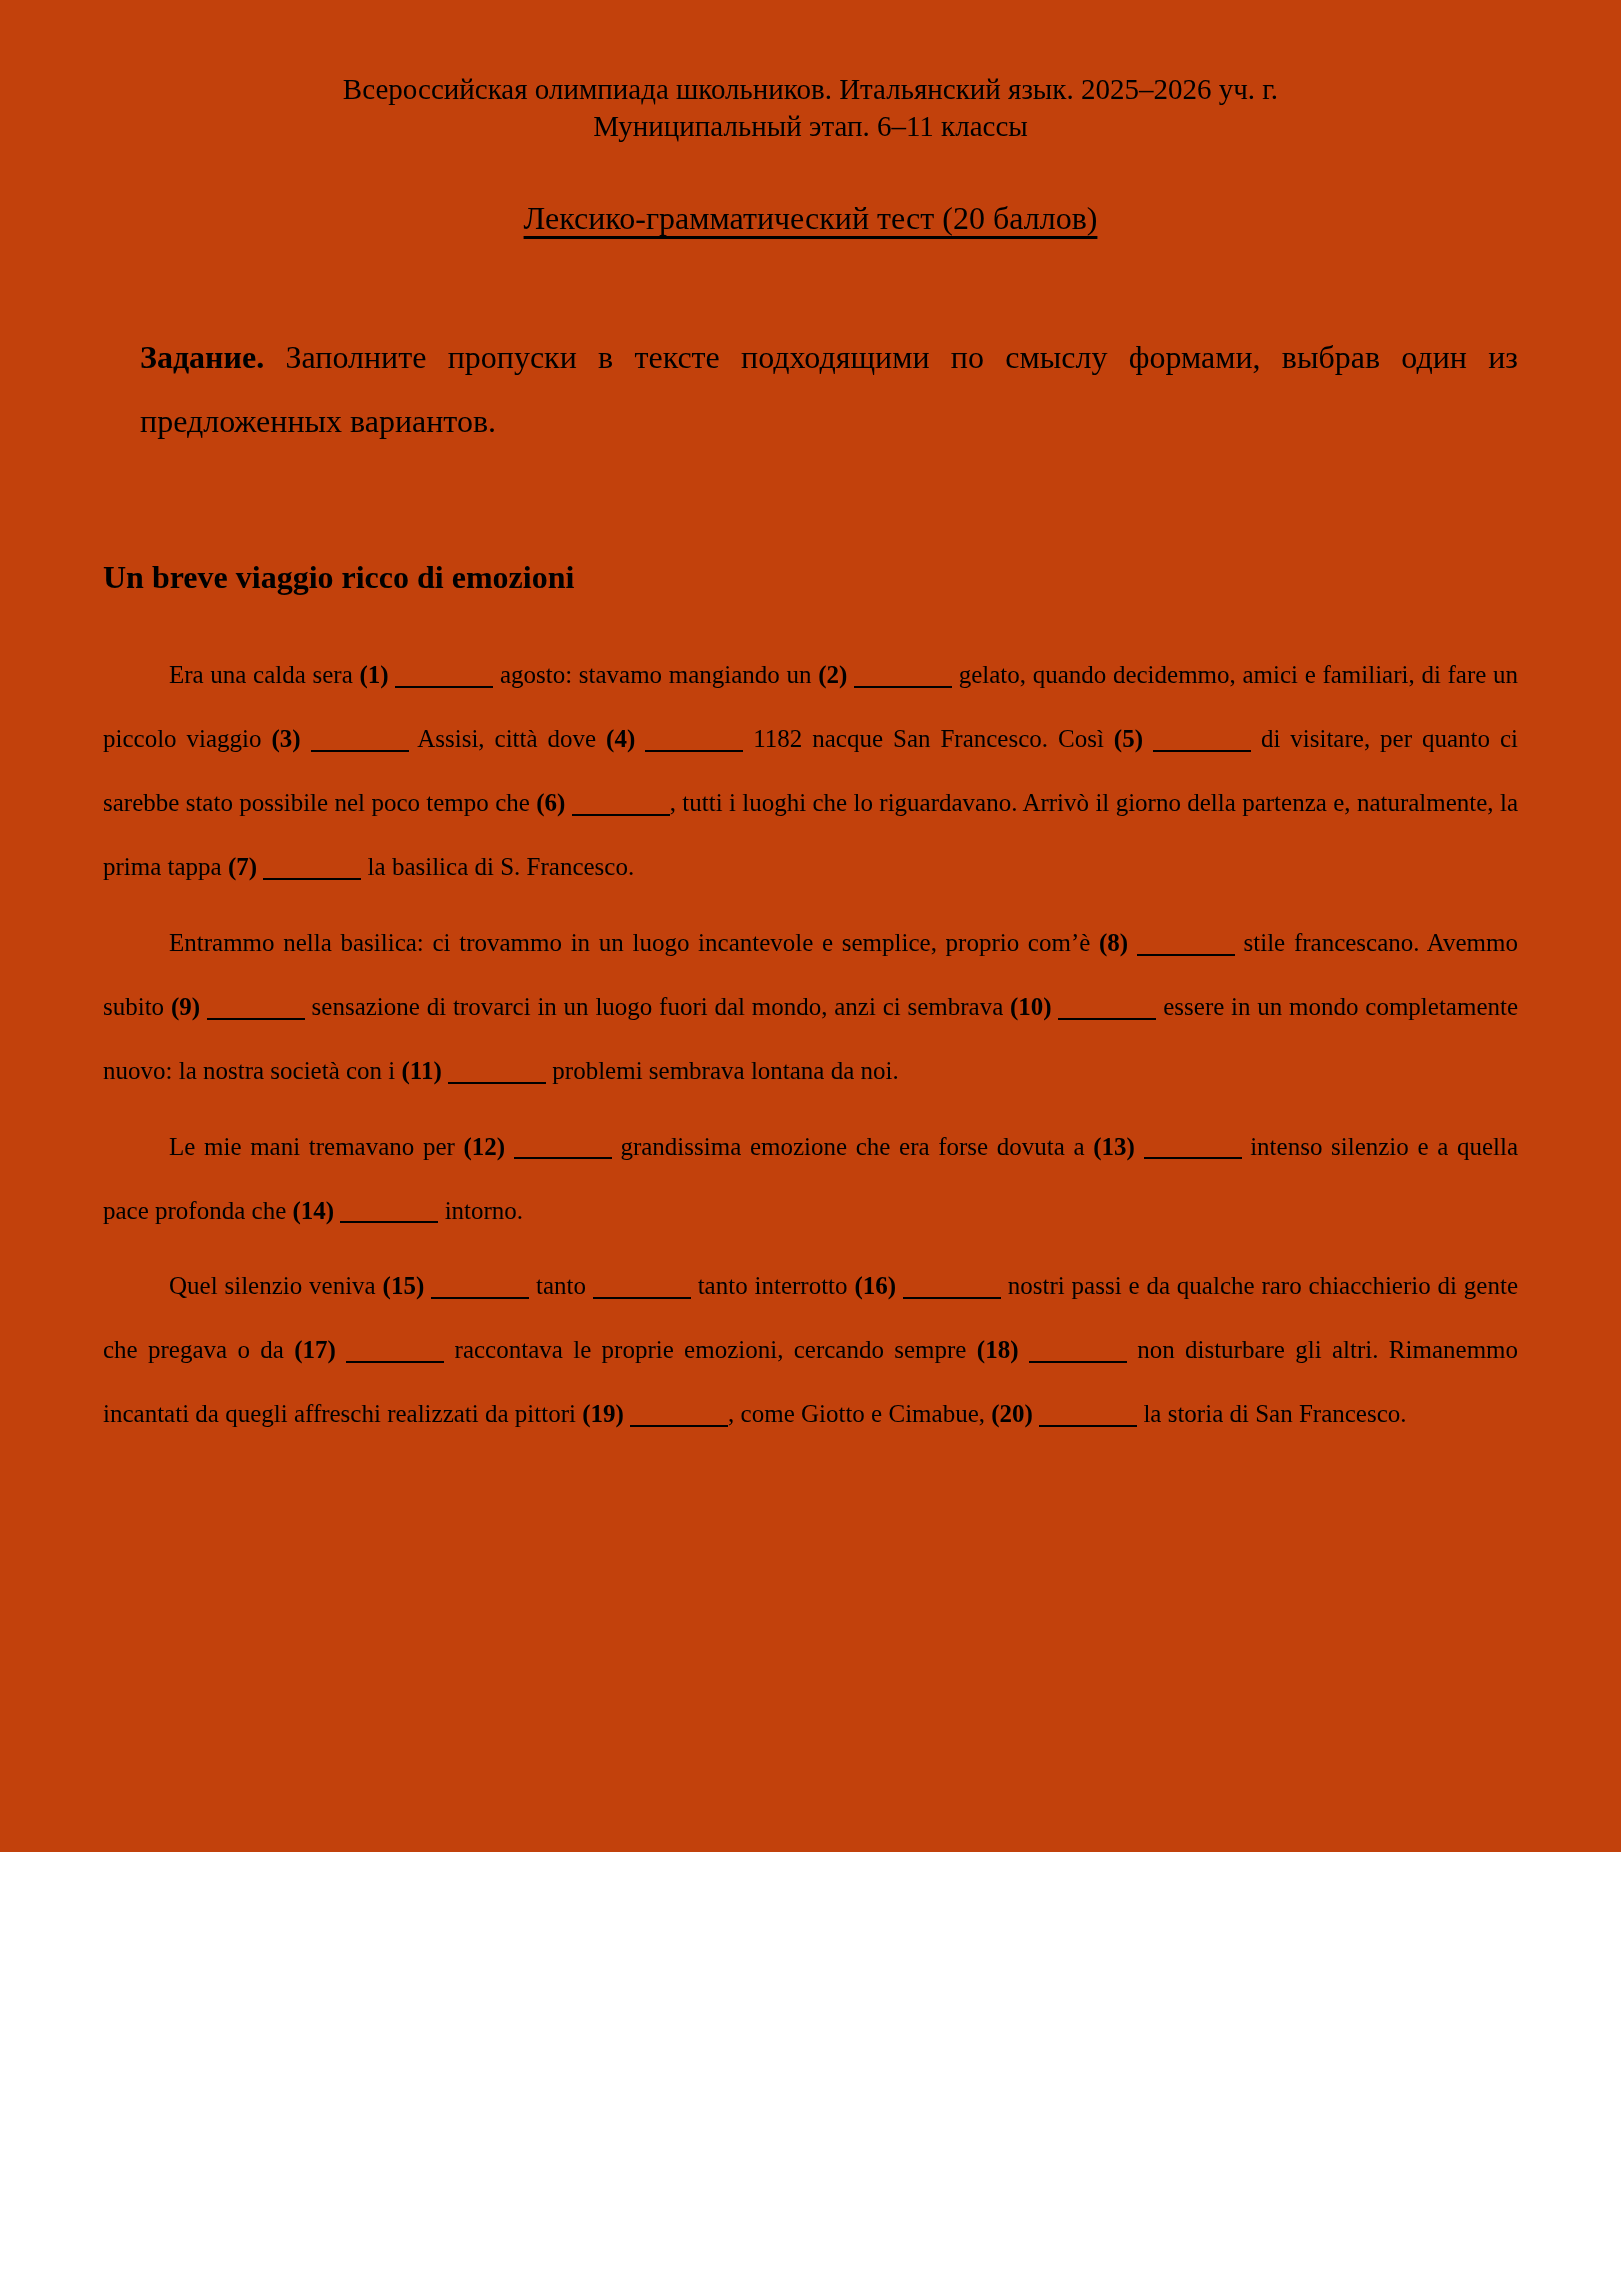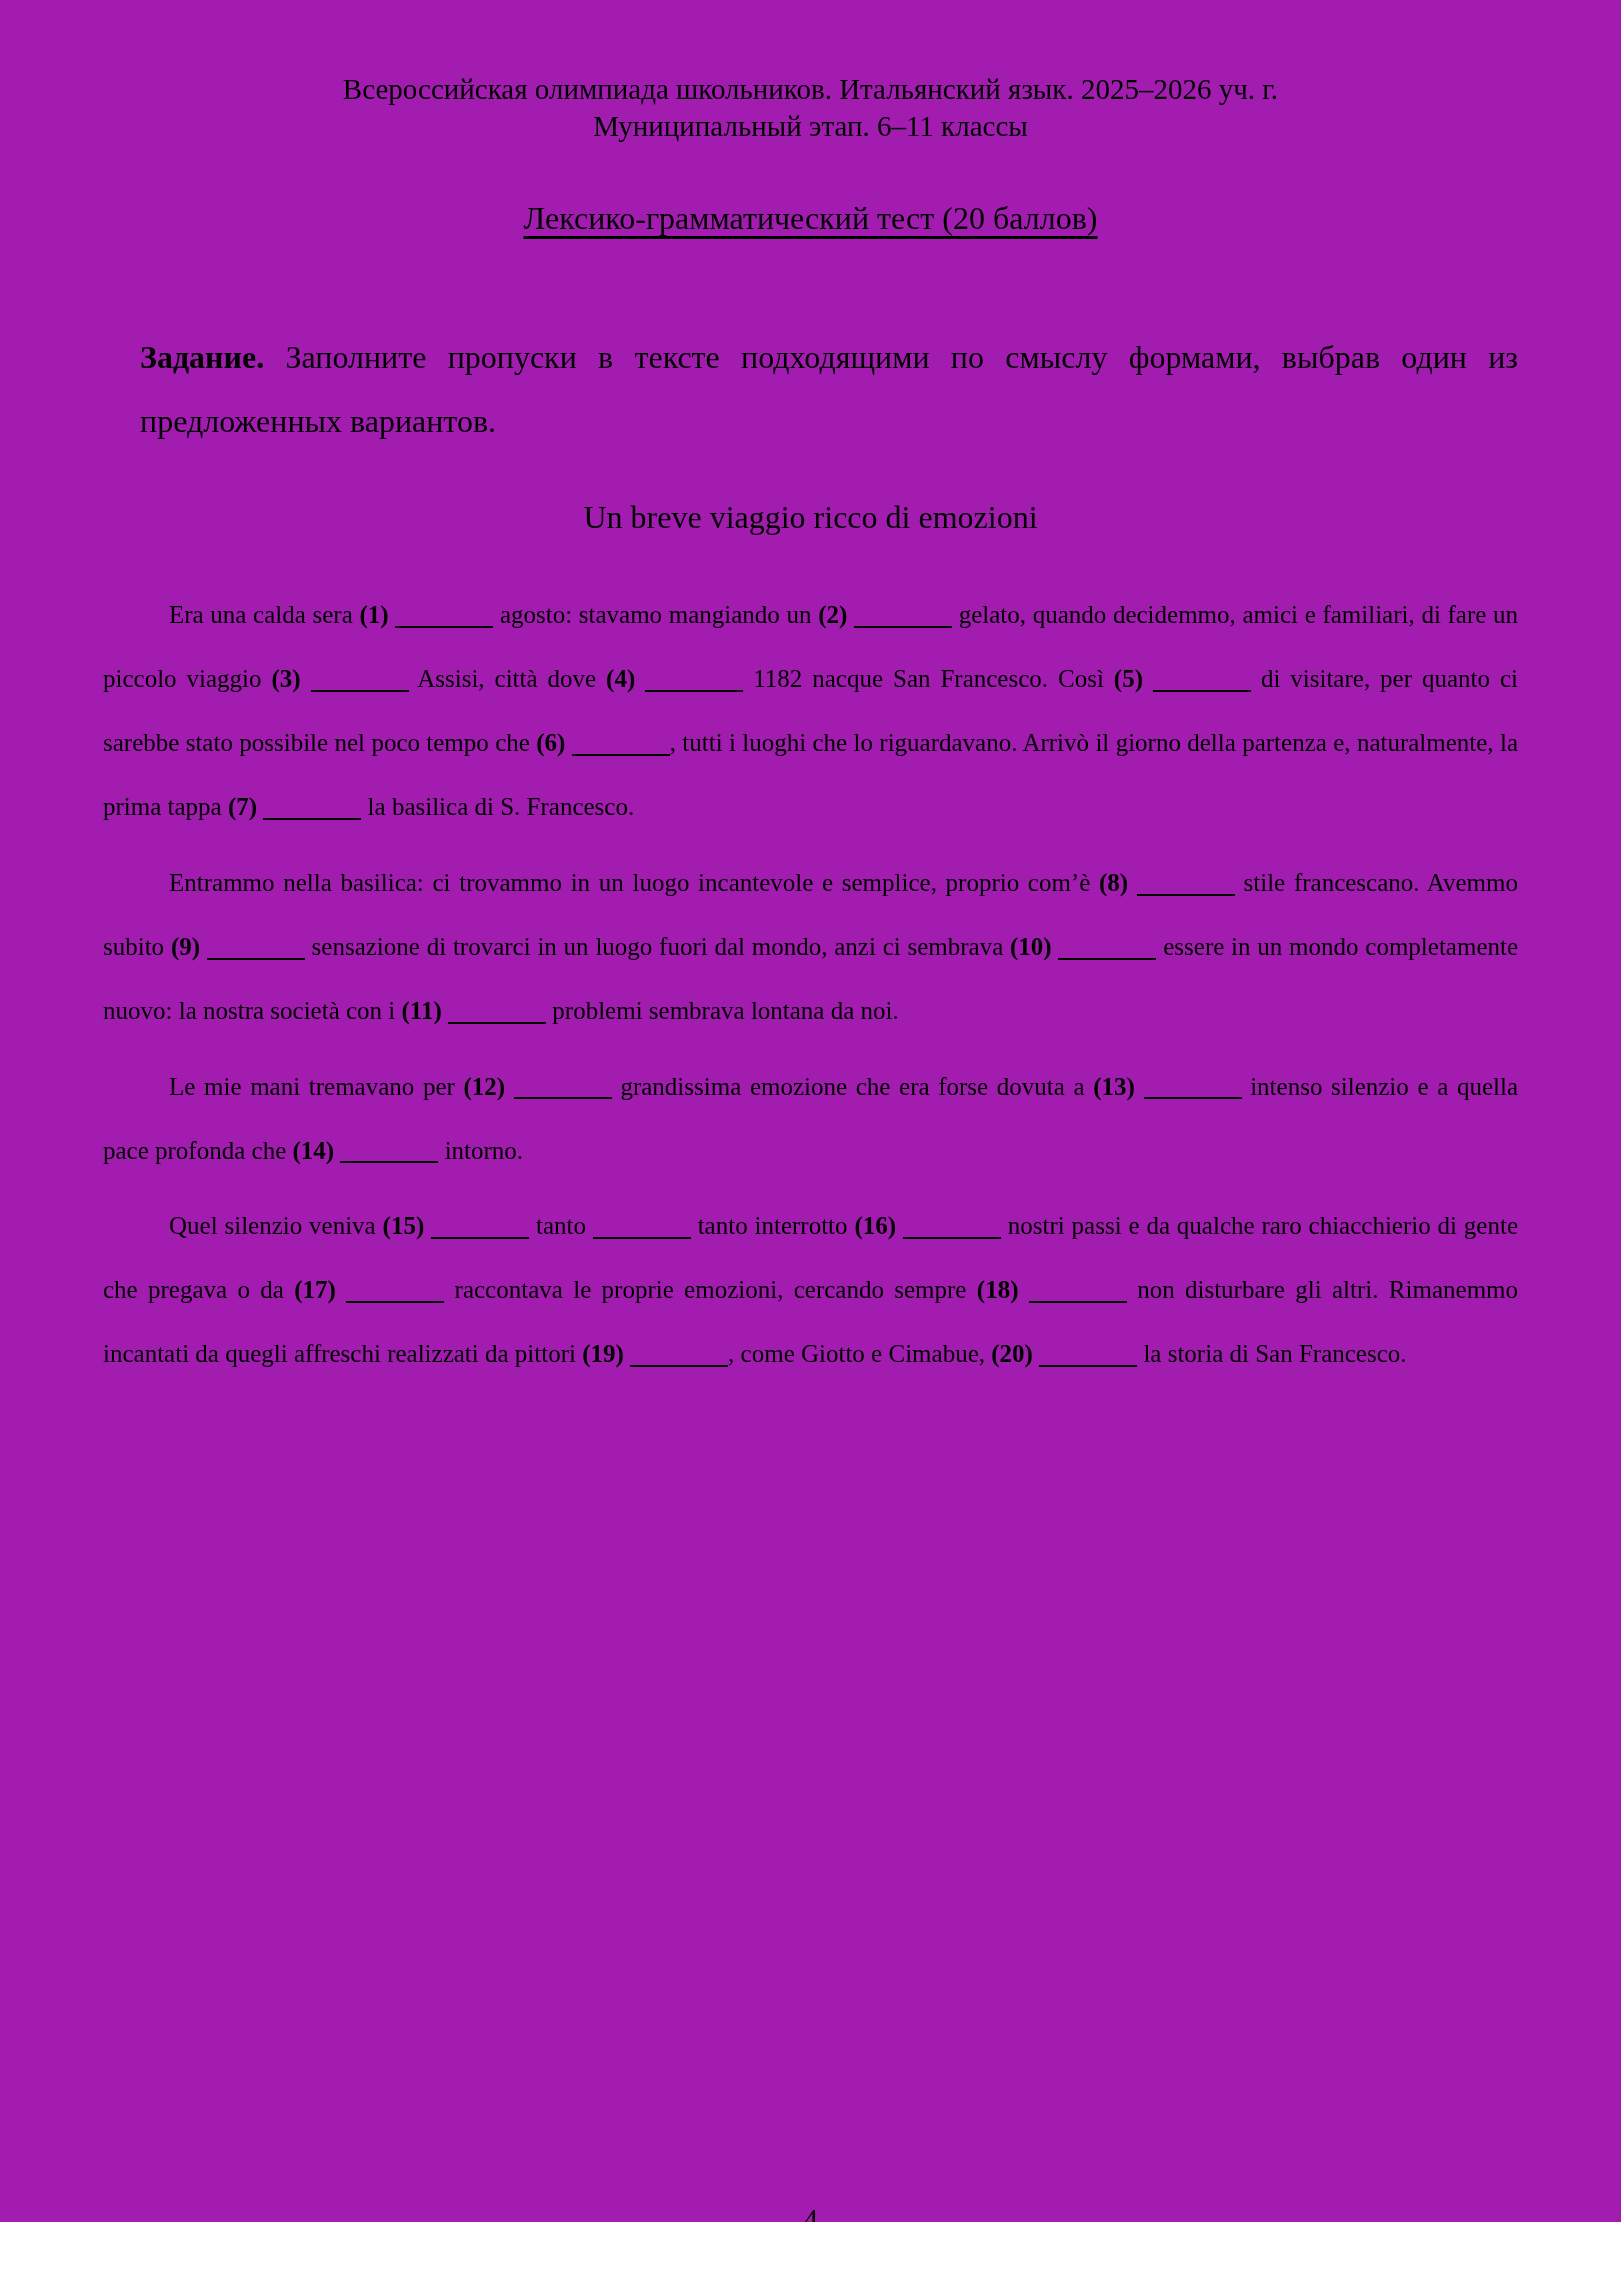--- a/index.html
+++ b/index.html
@@ -1,21 +1,21 @@
 <!DOCTYPE html>
 <html><head>
 <meta charset="utf-8">
 <style>
   * { margin: 0; padding: 0; box-sizing: border-box; }
   html, body { background: #ffffff; }
   .page {
     width: 1621px;
-    height: 2222px;
+    height: 1852px;
     position: relative;
-    background: #a21caf;
+    background: #c2410c;
     color: #000000;
     font-family: "Liberation Serif", "DejaVu Serif", serif;
     overflow: hidden;
   }
   .content {
     padding: 71px 103px 0 103px;
   }
   .header-line {
     text-align: center;
     font-size: 29px;
@@ -35,23 +35,22 @@
   }
   .task-para {
     margin-top: 88px;
     font-size: 32px;
     line-height: 64px;
     text-align: justify;
     margin-left: 37px;
   }
   .task-label { font-weight: bold; }
   .story-title {
-    margin-top: 44px;
-    text-align: center;
-    font-weight: normal;
+    margin-top: 104px;
+    font-weight: bold;
     font-size: 32px;
     line-height: 41px;
   }
   .story { margin-top: 45px; }
   .para {
     font-size: 25px;
     line-height: 64px;
     text-align: justify;
     text-indent: 66px;
     margin-bottom: 11.8px;

